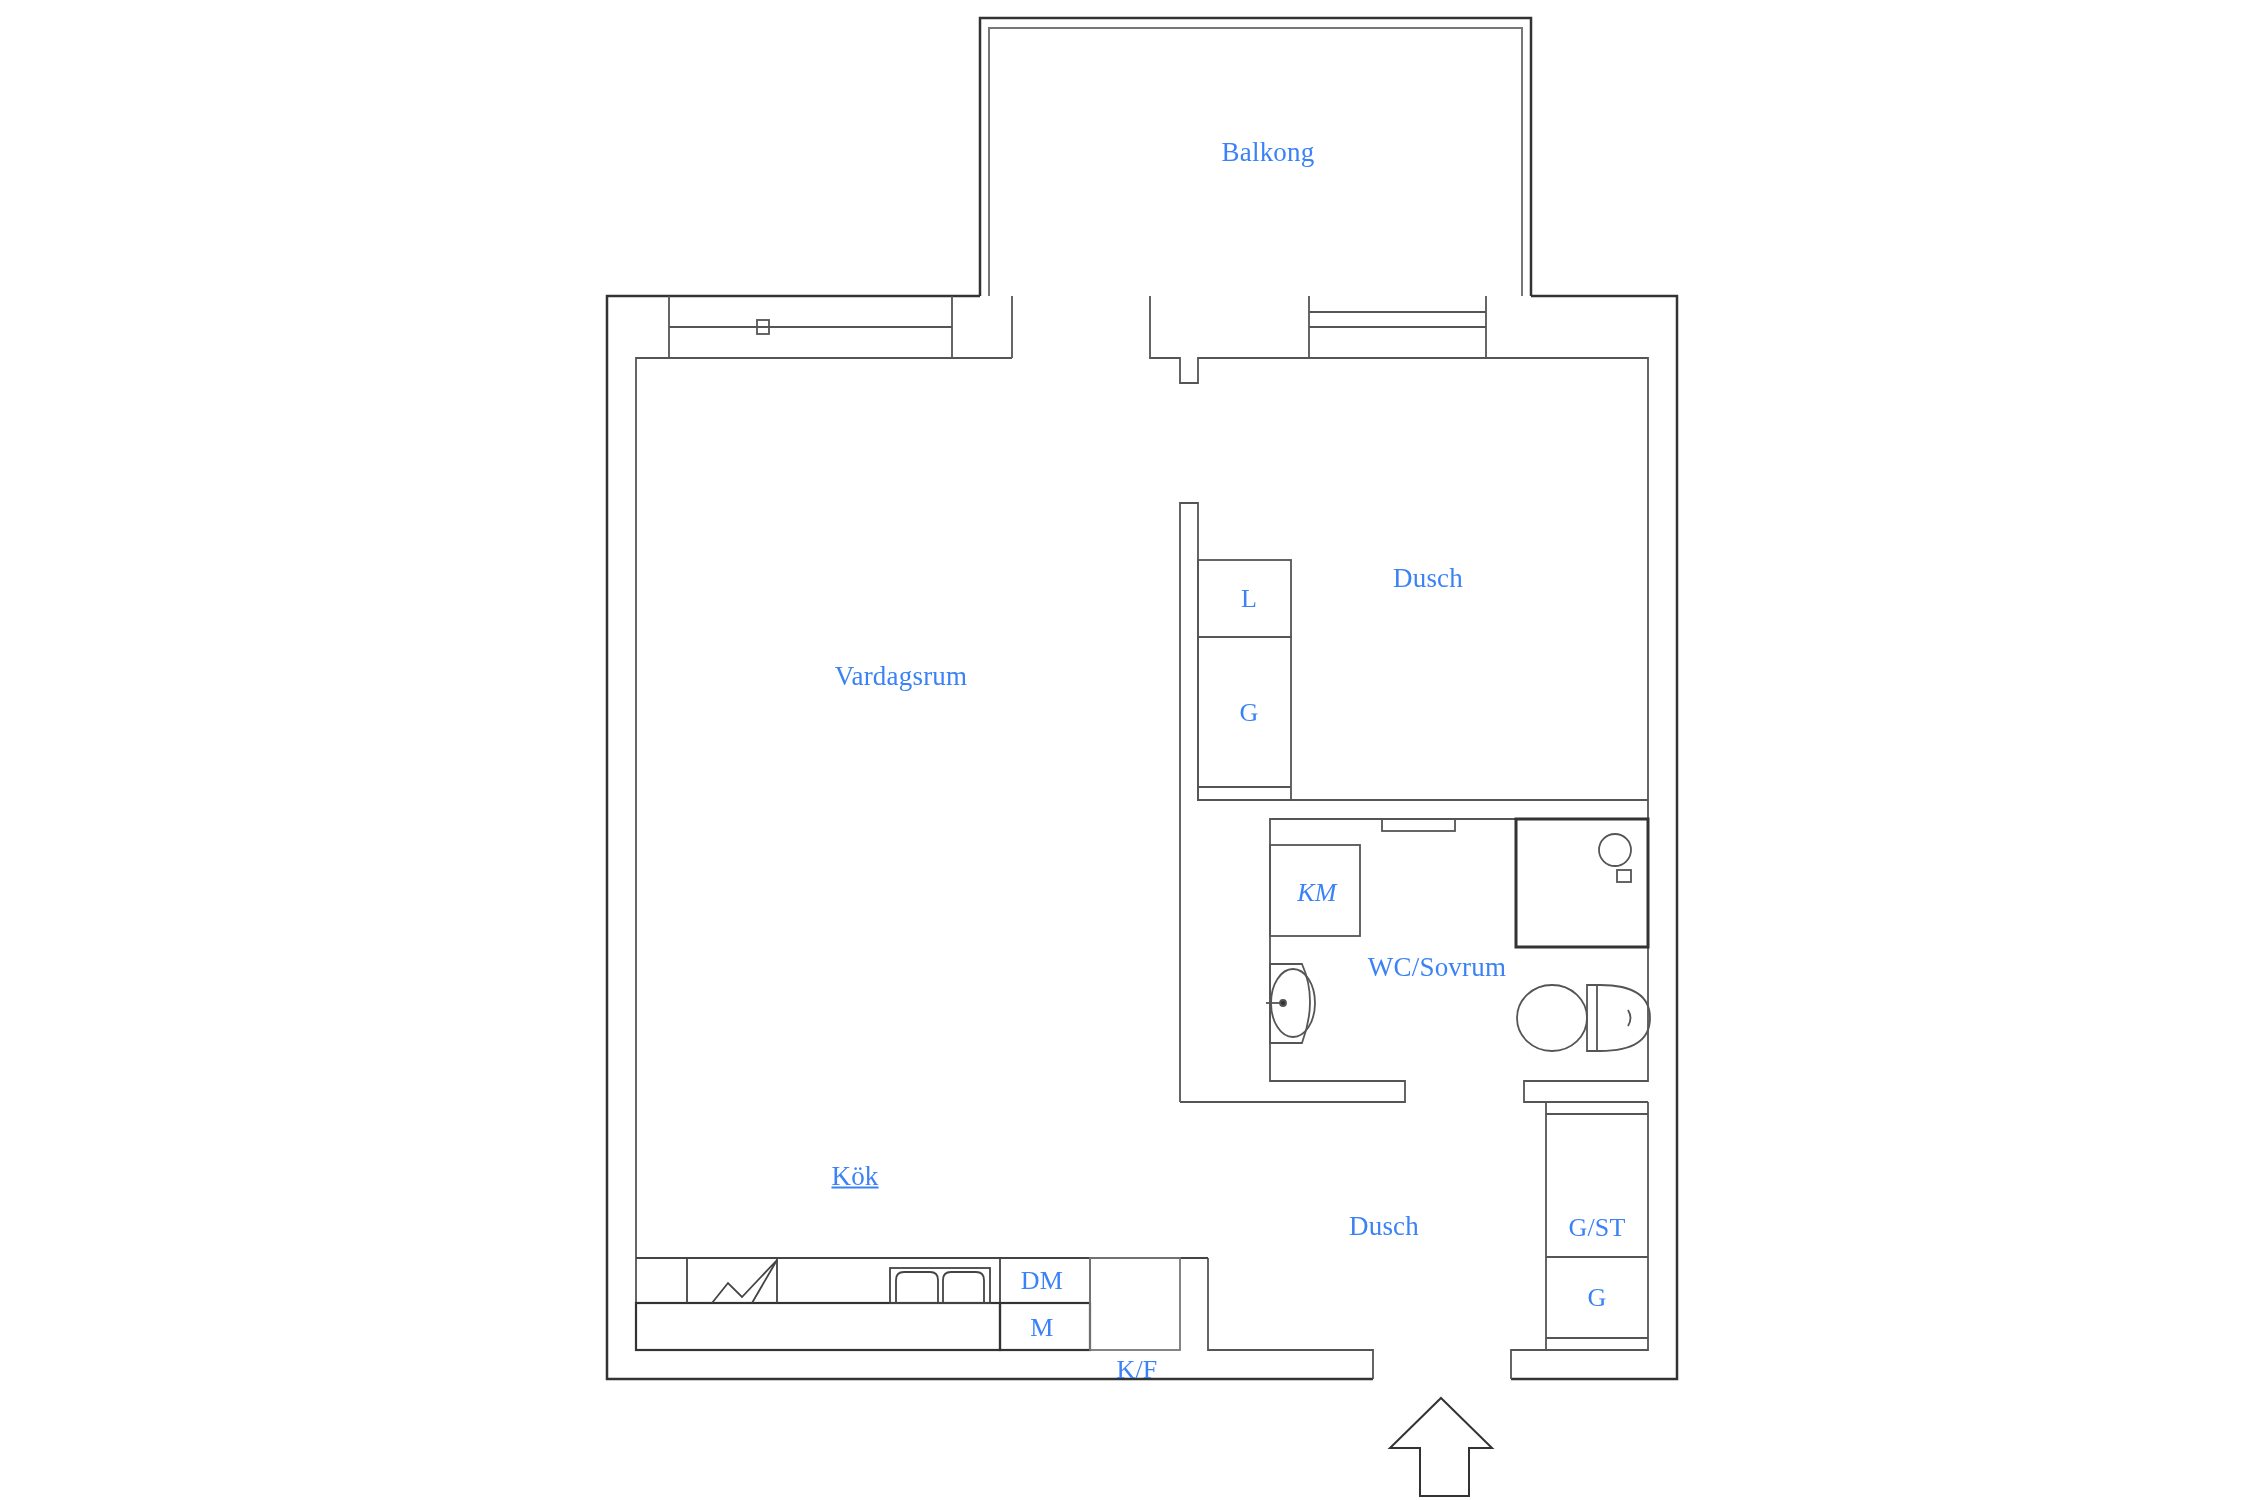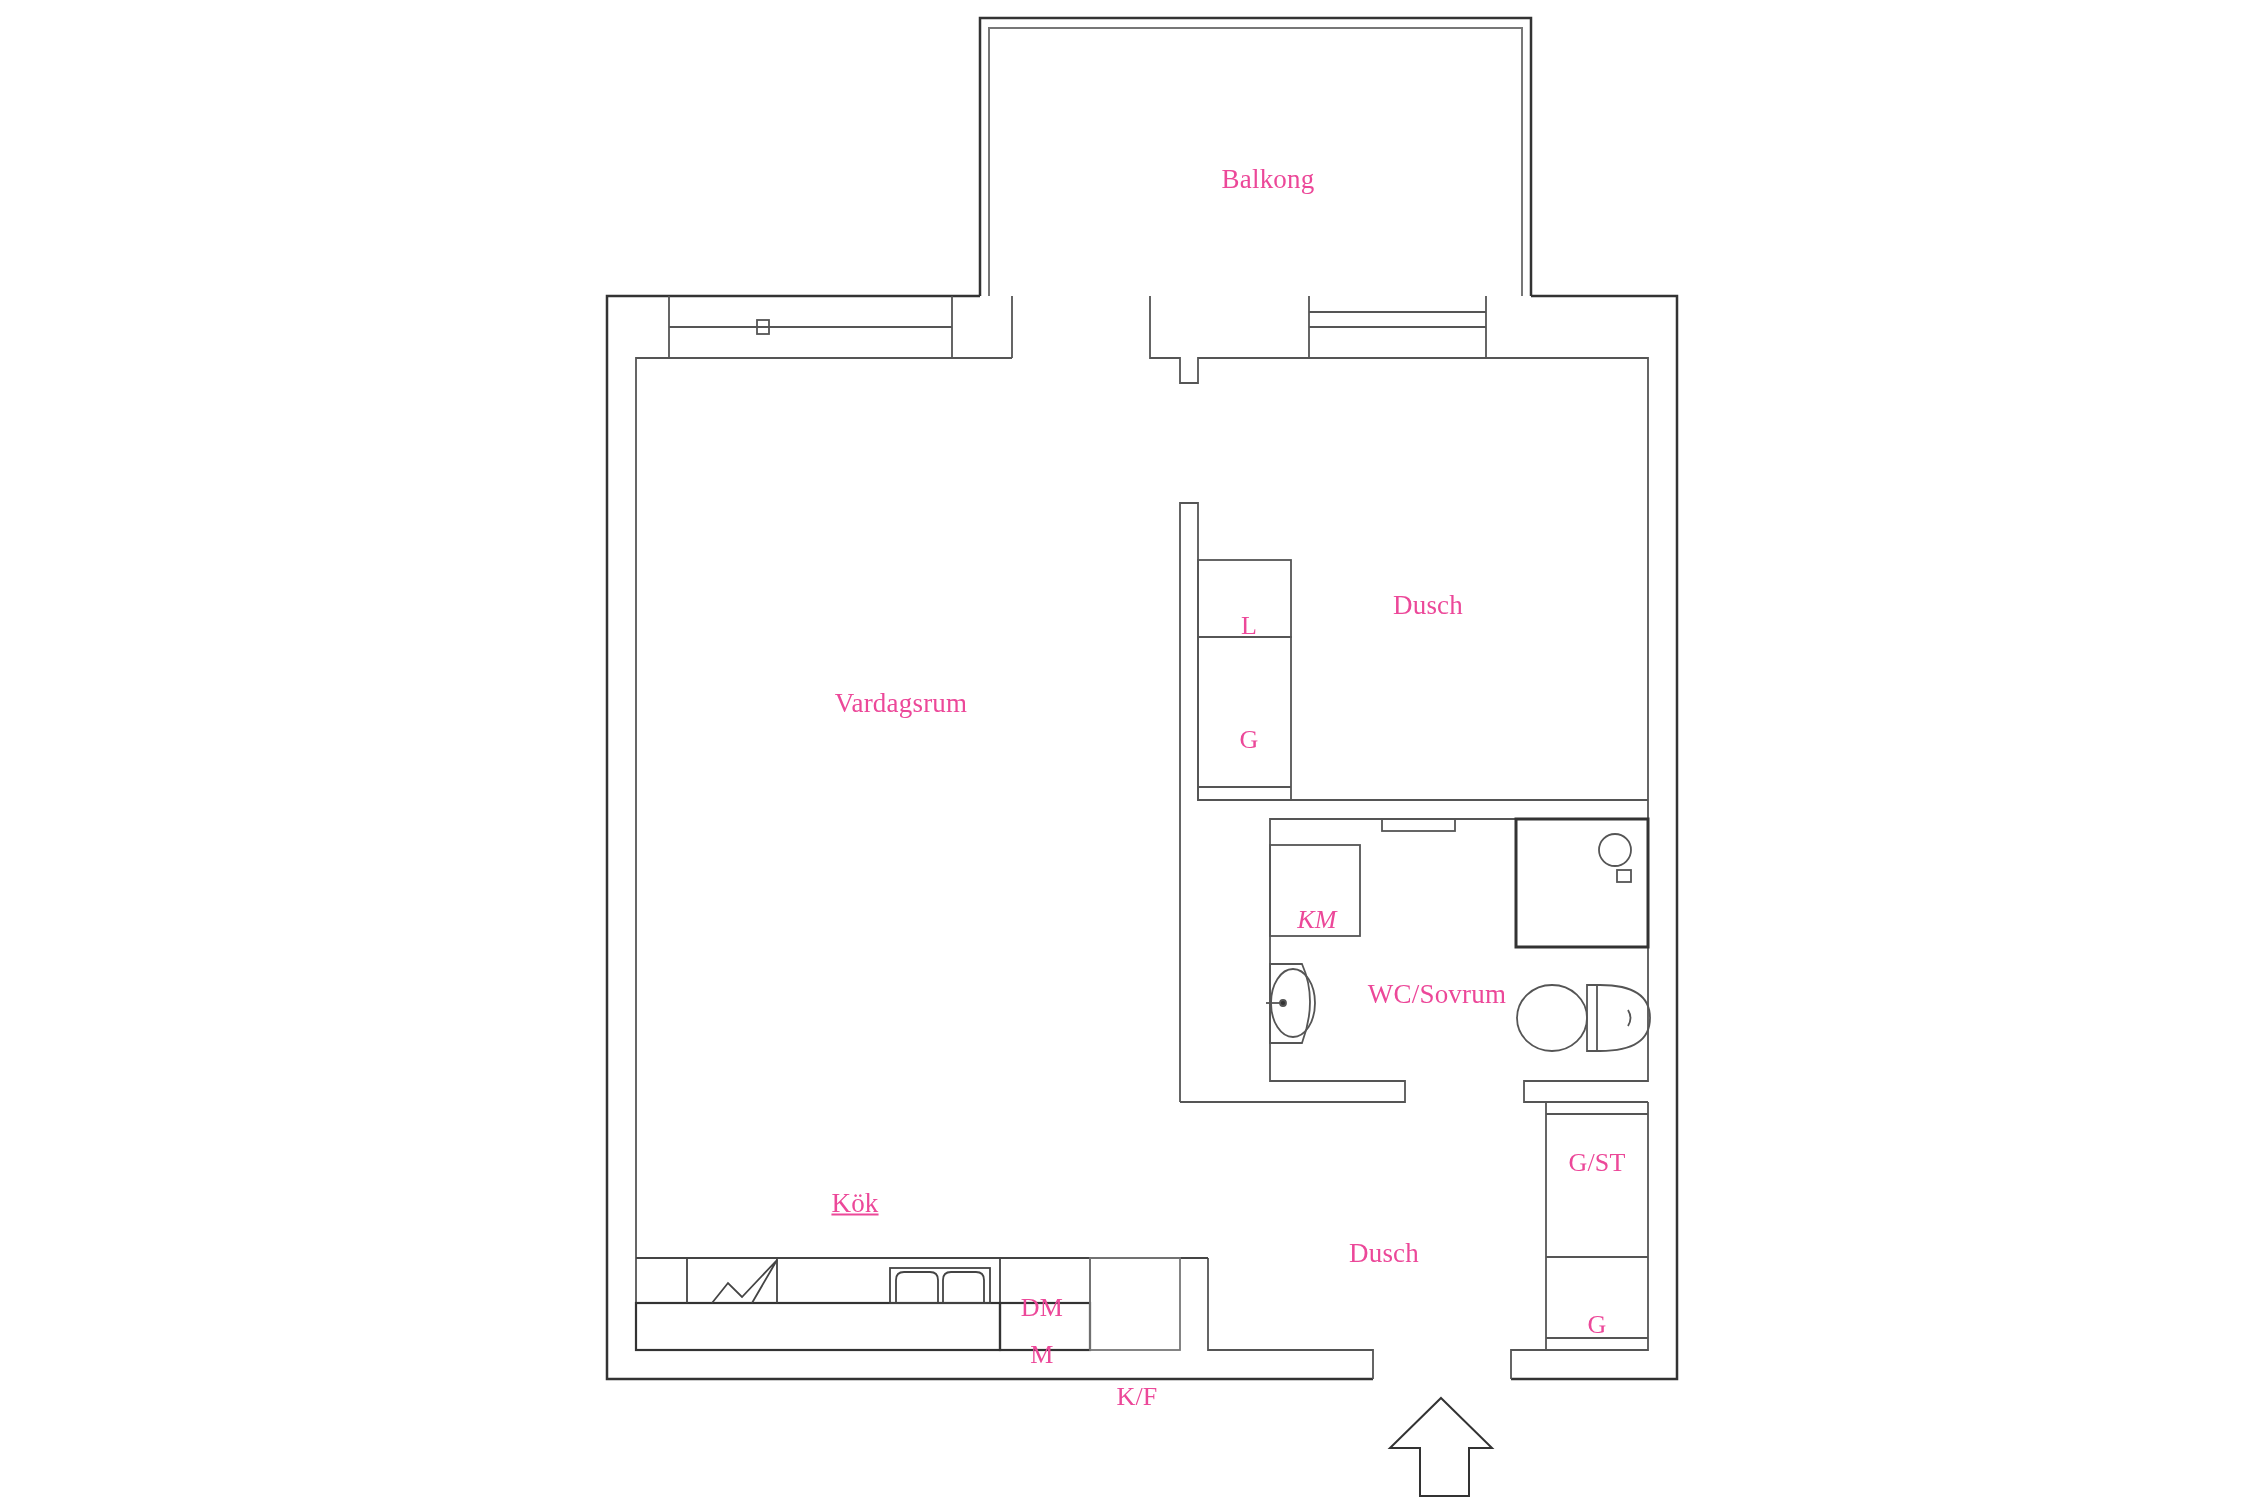--- a/index.html
+++ b/index.html
@@ -1,18 +1,18 @@
 <!DOCTYPE html>
 <html><head>
 <meta charset="utf-8">
 <style>
   html, body { margin:0; padding:0; background:#ffffff; }
   body { width:2250px; height:1500px; position:relative; overflow:hidden; font-family:"DejaVu Serif", "Liberation Serif", serif; }
   #plan { position:absolute; left:0; top:0; width:2250px; height:1500px; }
-  .lbl { position:absolute; transform:translate(-50%,-50%); font-family:"Liberation Serif","DejaVu Serif",serif; font-size:27px; color:#ec4899; white-space:nowrap; letter-spacing:0.2px;margin-top:27px; }
+  .lbl { position:absolute; transform:translate(-50%,-50%); font-family:"Liberation Serif","DejaVu Serif",serif; font-size:27px; color:#3b82f6; white-space:nowrap; letter-spacing:0.2px; }
   .lbl.small { font-size:26px; }
 </style>
 </head>
 <body>
 
 <svg id="plan" viewBox="0 0 2250 1500" xmlns="http://www.w3.org/2000/svg">
   <g fill="none" stroke="#333" stroke-width="2">
 
     <g>
       <polyline points="980,296 980,18 1531,18 1531,296" stroke-width="2.5"></polyline>
@@ -113,14 +113,14 @@
 <div class="lbl" style="left:1437px; top:967px;">WC/Sovrum</div>
 <div class="lbl" style="left:855px; top:1176px;text-decoration:underline;">Kök</div>
 <div class="lbl" style="left:1384px; top:1226px;">Dusch</div>
 
 <div class="lbl small" style="left:1249px; top:599px;">L</div>
 <div class="lbl small" style="left:1249px; top:713px;">G</div>
 <div class="lbl small" style="left:1317px; top:893px;font-style:italic;">KM</div>
 <div class="lbl small" style="left:1042px; top:1281px;">DM</div>
 <div class="lbl small" style="left:1042px; top:1328px;">M</div>
 <div class="lbl small" style="left:1137px; top:1370px;">K/F</div>
-<div class="lbl small" style="left:1597px; top:1136px;">G/ST</div>
+<div class="lbl small" style="left:1597px; top:1228px;">G/ST</div>
 <div class="lbl small" style="left:1597px; top:1298px;">G</div>
 
 </body></html>

